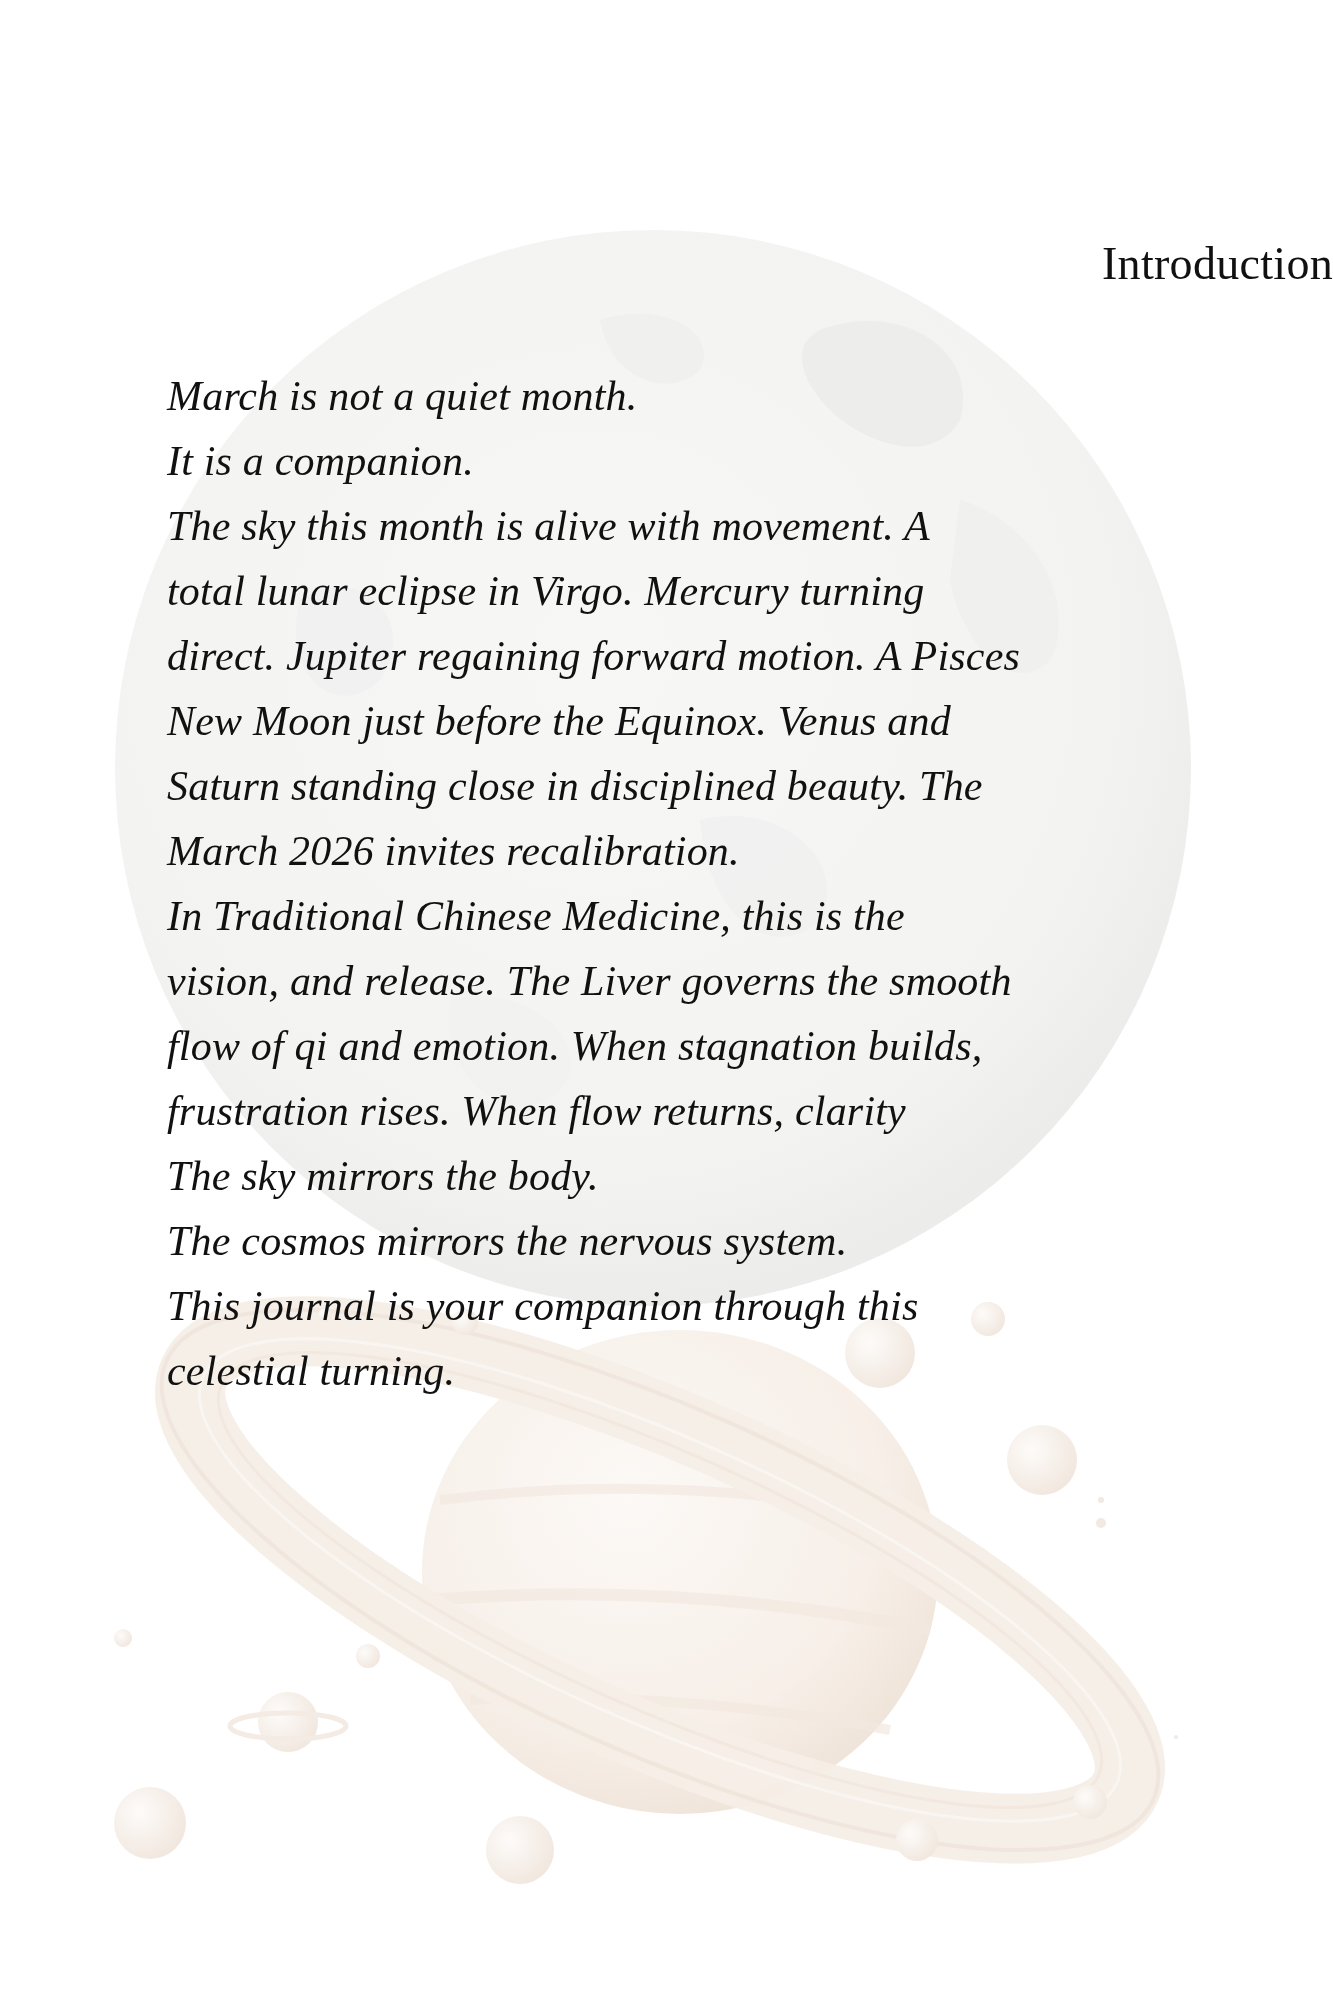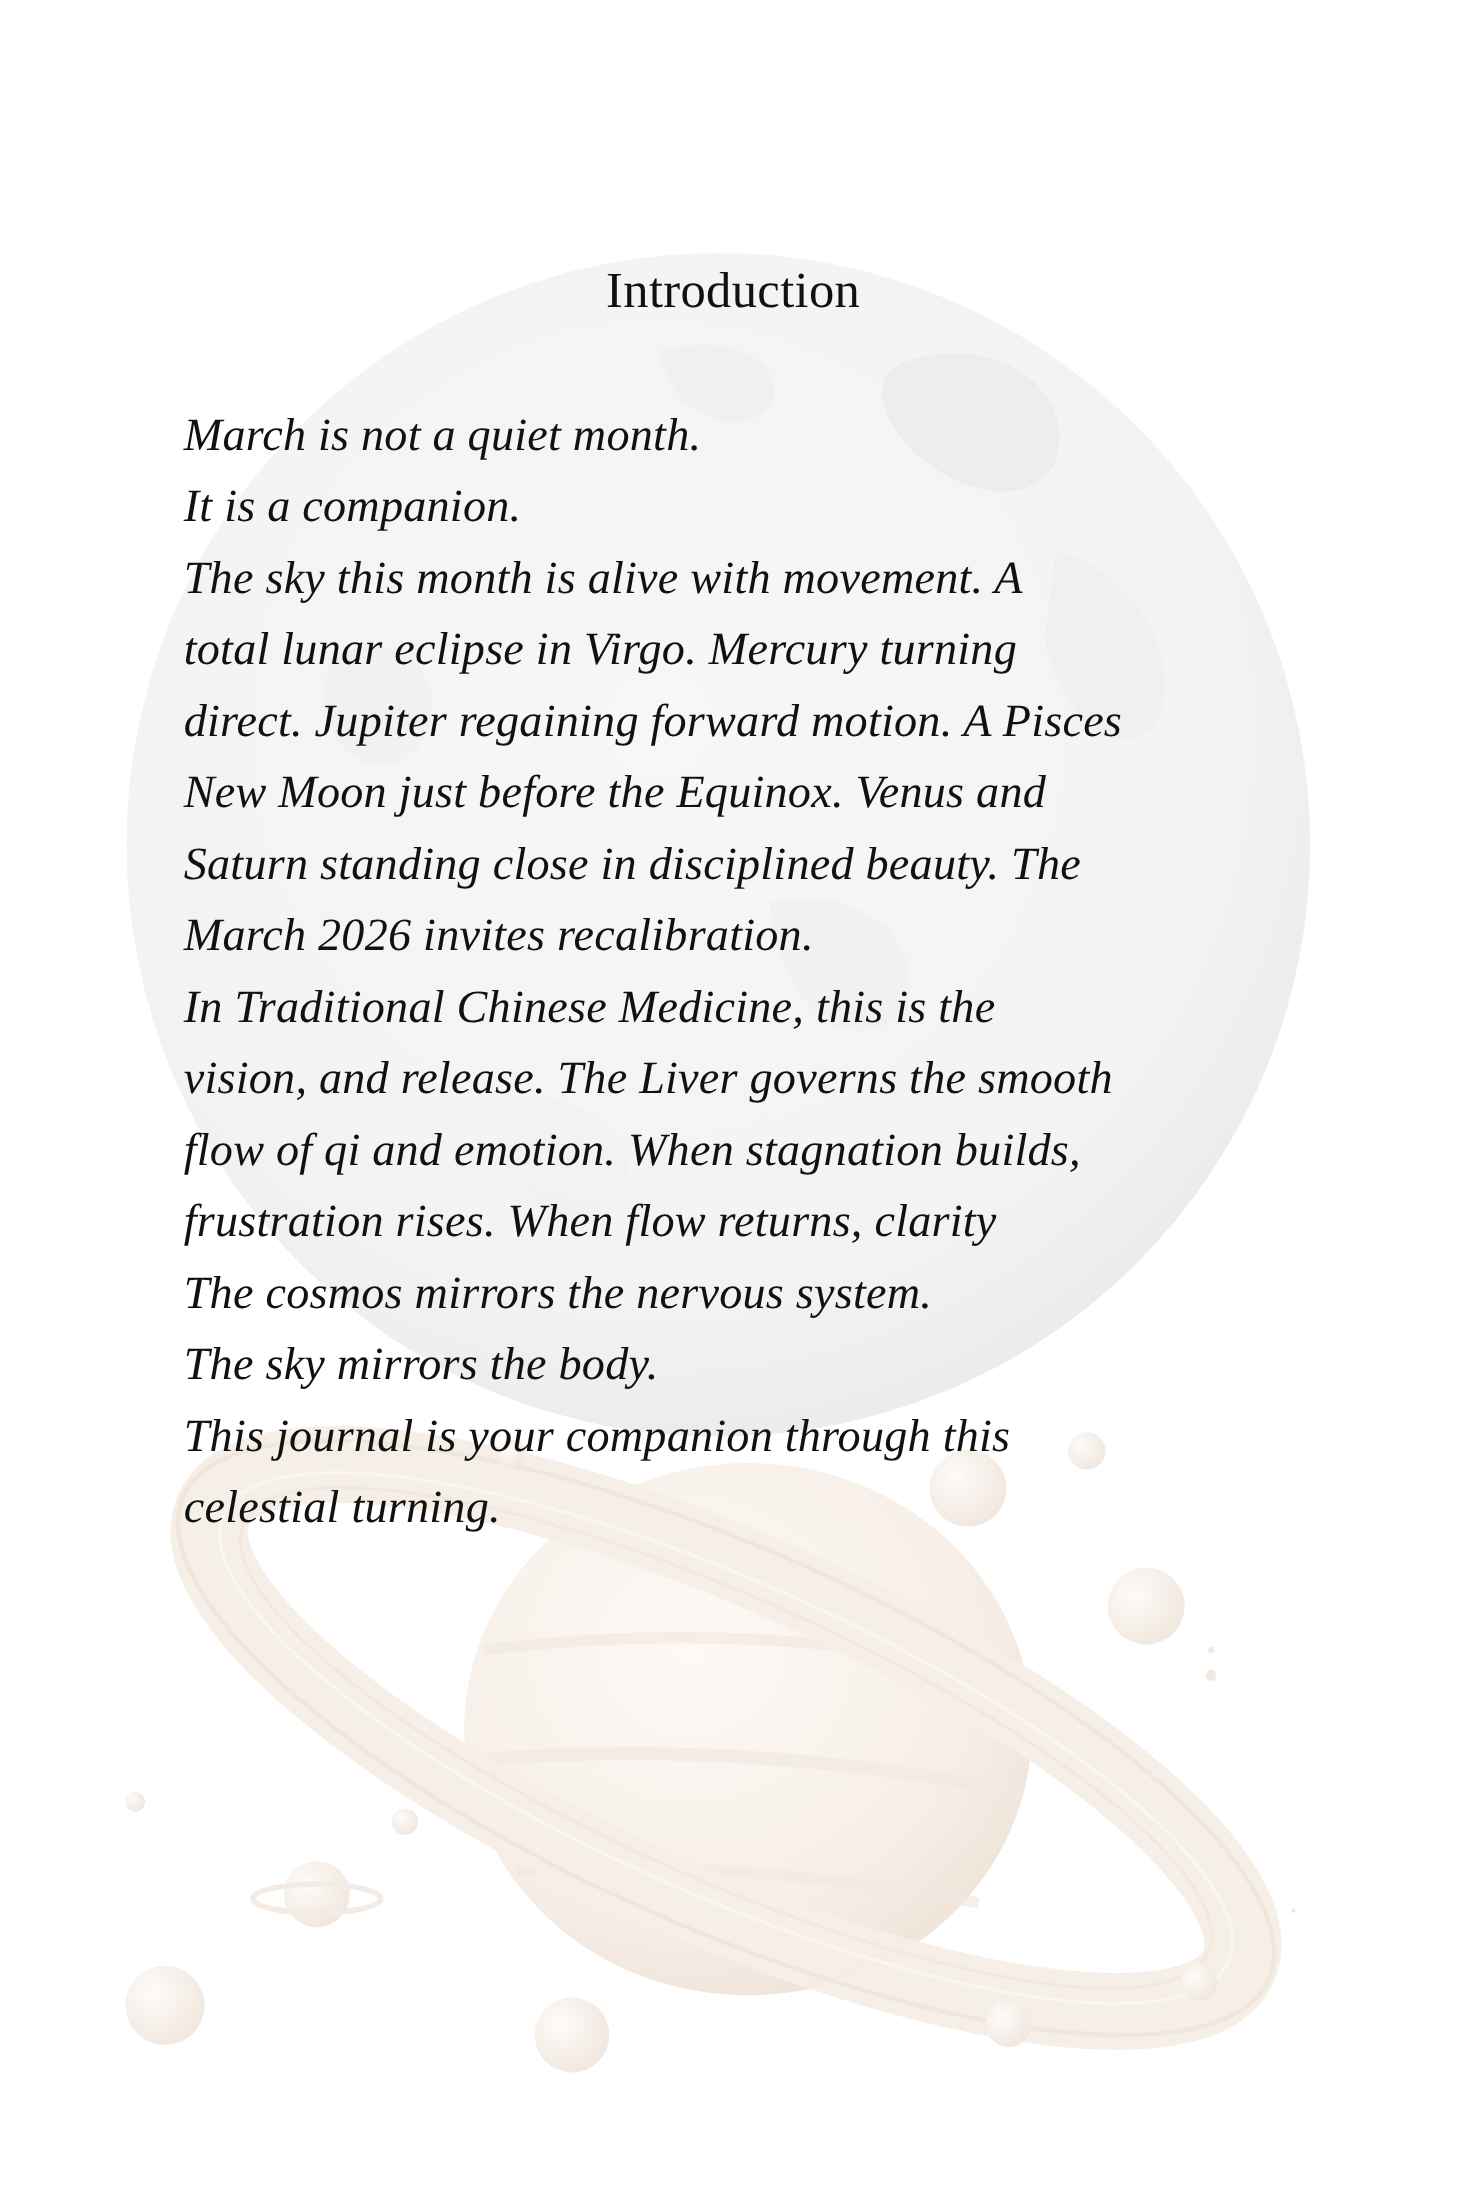--- a/index.html
+++ b/index.html
@@ -6,21 +6,21 @@
   body {
     width: 1333px; height: 2000px; background: #ffffff;
     position: relative; overflow: hidden;
     font-family: "Liberation Serif", "DejaVu Serif", serif;
     color: #111111;
   }
   .bg { position: absolute; left: 0; top: 0; width: 1333px; height: 2000px; z-index: 0; }
   .page { position: absolute; left: 0; top: 0; width: 1333px; height: 2000px; z-index: 1; }
   .title {
     position: absolute; left: 0; width: 1333px; top: 236px;
-    text-align: center; font-size: 46px; line-height: 56px; letter-spacing: 0.3px;
+    text-align: right; font-size: 46px; line-height: 56px; letter-spacing: 0.3px;
   }
   .body-text {
     position: absolute; left: 167px; top: 364px; width: 1020px;
     font-size: 42px; line-height: 65px; letter-spacing: 0.2px;
   }
   .line { display: block; white-space: nowrap; font-style: italic; }
 </style>
 </head>
 <body>
 
@@ -96,18 +96,18 @@
     <span class="line">The sky this month is alive with movement. A</span>
     <span class="line">total lunar eclipse in Virgo. Mercury turning</span>
     <span class="line">direct. Jupiter regaining forward motion. A Pisces</span>
     <span class="line">New Moon just before the Equinox. Venus and</span>
     <span class="line">Saturn standing close in disciplined beauty. The</span>
     <span class="line">March 2026 invites recalibration.</span>
     <span class="line">In Traditional Chinese Medicine, this is the</span>
     <span class="line">vision, and release. The Liver governs the smooth</span>
     <span class="line">flow of qi and emotion. When stagnation builds,</span>
     <span class="line">frustration rises. When flow returns, clarity</span>
+    <span class="line">The sky mirrors the body.</span>
     <span class="line">The cosmos mirrors the nervous system.</span>
-    <span class="line">The sky mirrors the body.</span>
     <span class="line">This journal is your companion through this</span>
     <span class="line">celestial turning.</span>
   </div>
 </main>
 
 </body></html>

